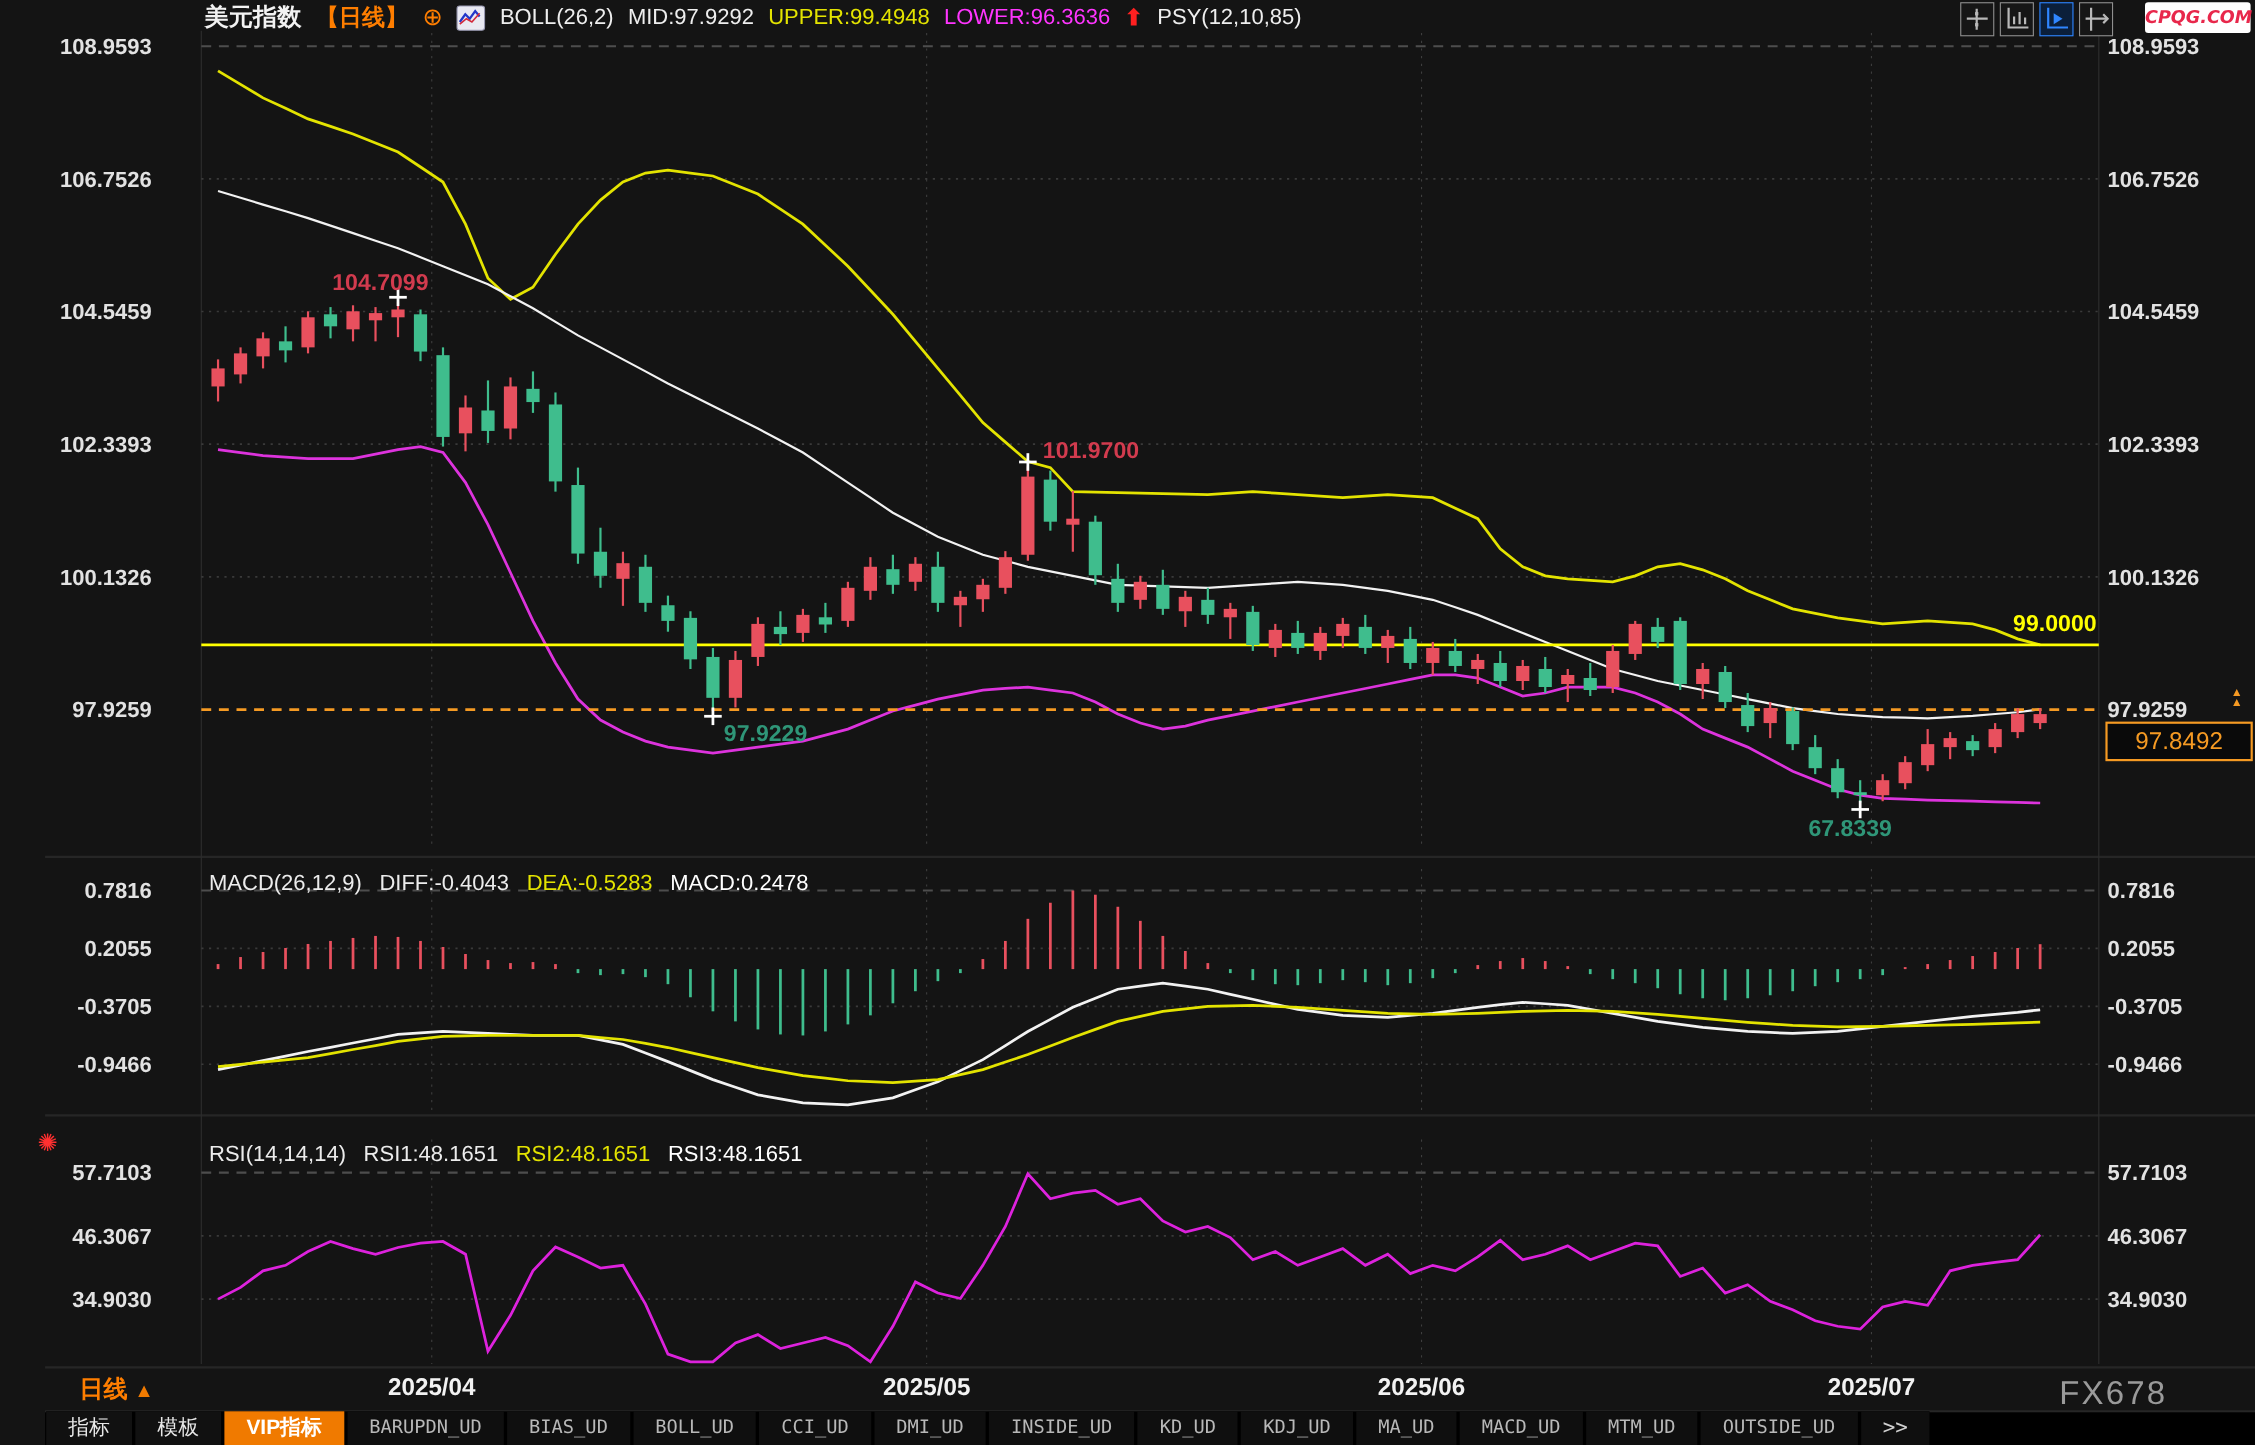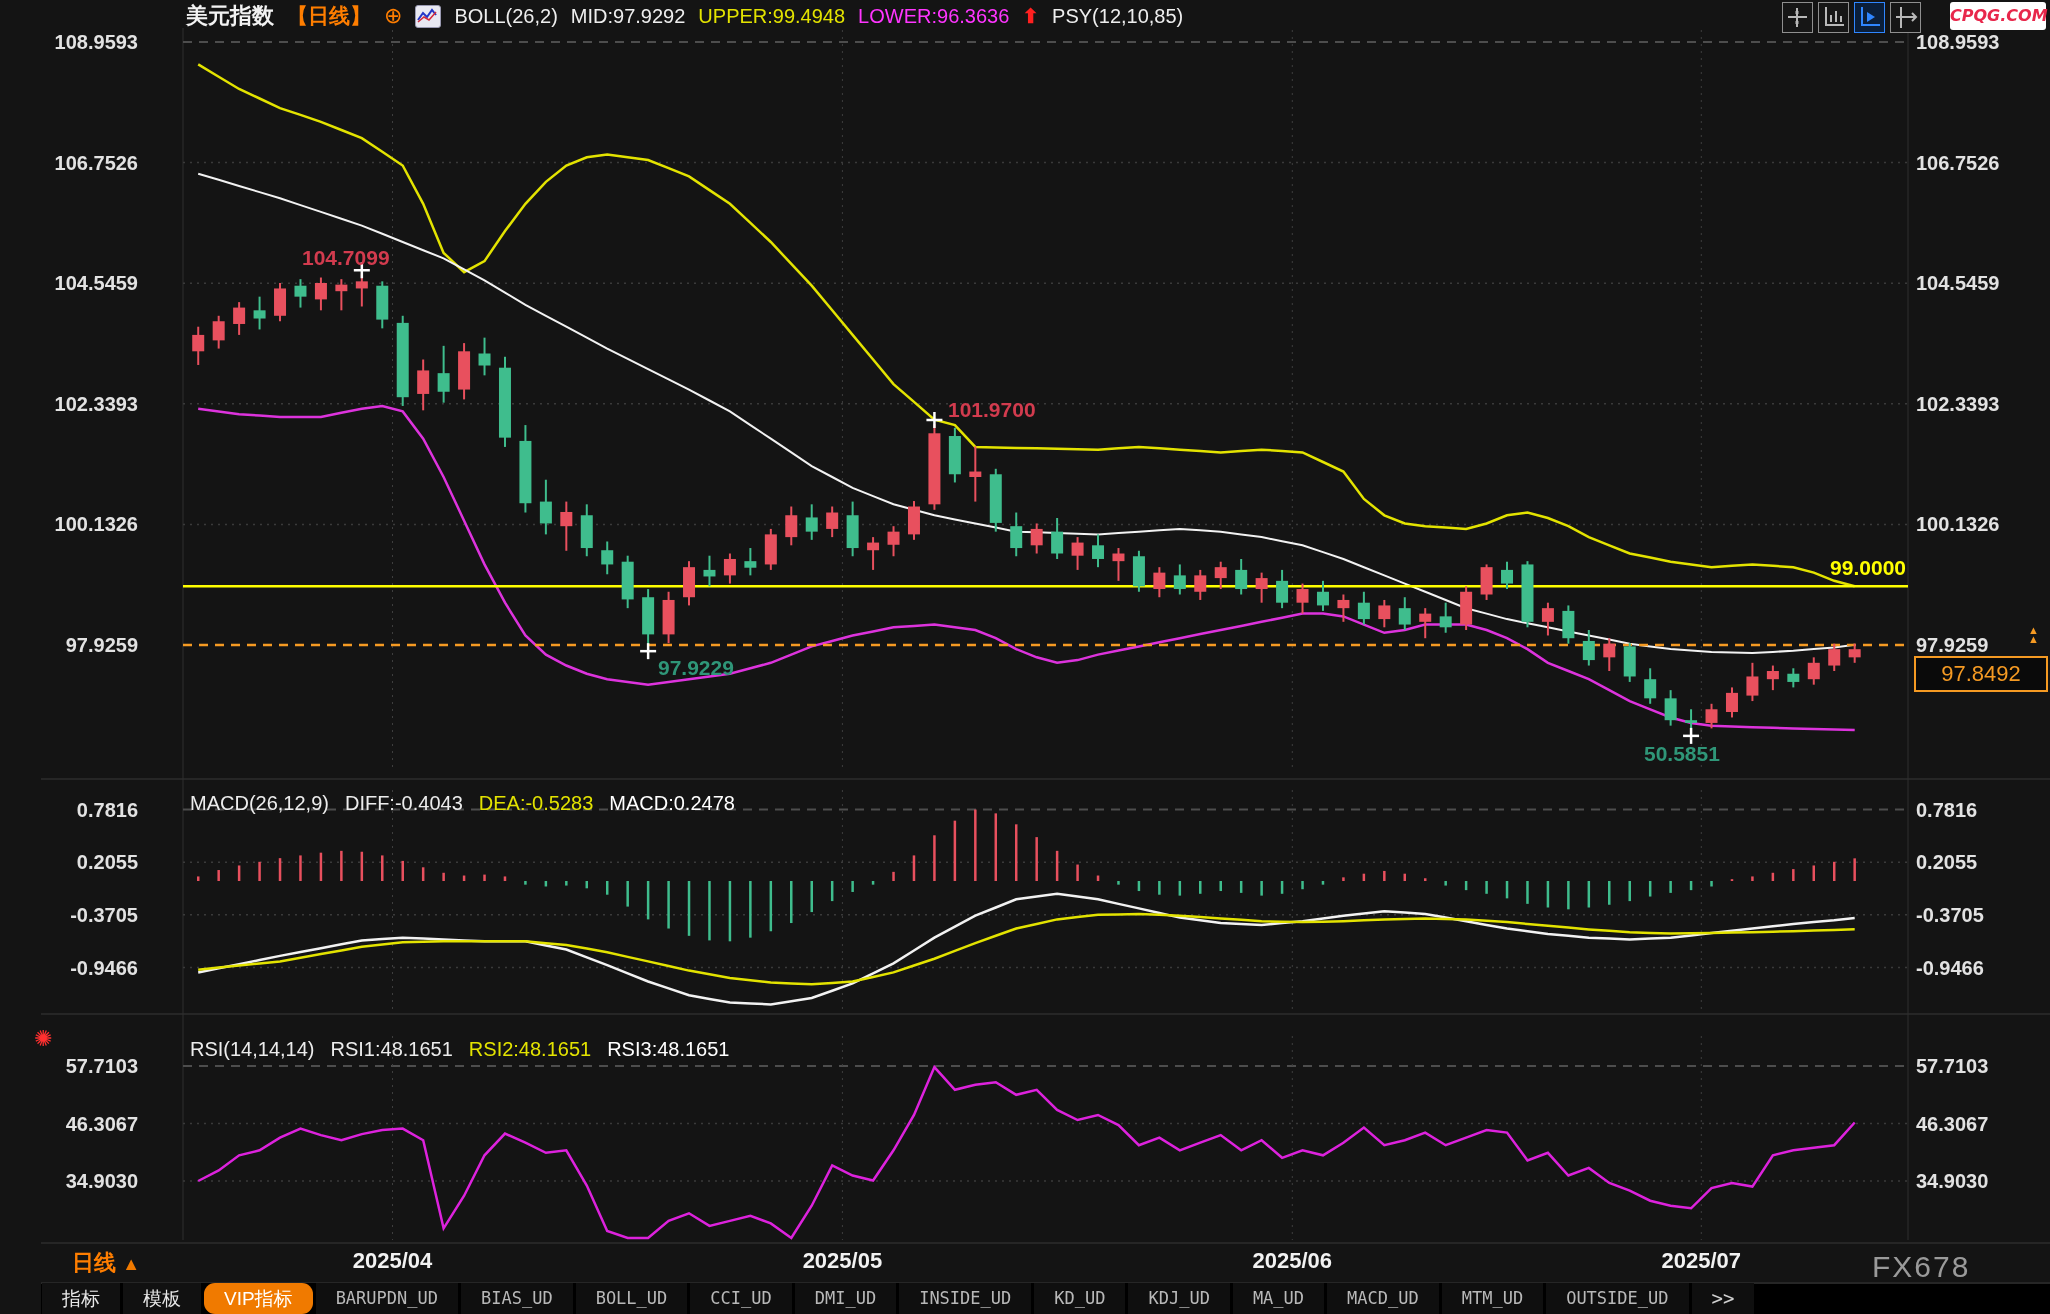--- a/index.html
+++ b/index.html
@@ -55,21 +55,21 @@
   #cur-box{position:absolute;left:1914px;top:656px;width:130px;height:32px;border:2px solid #f59a23;background:#0a0a0a;
            color:#f59a23;font-size:22px;text-align:center;line-height:32px;z-index:5;}
   
   #period{position:absolute;left:72px;top:1248px;color:#ff7e00;font-size:22px;font-weight:bold;z-index:5;cursor:pointer;}
   #period .tri{color:#f07a00;font-size:18px;}
   .date-label{position:absolute;top:1248px;color:#f2f2f2;font-size:22px;font-weight:bold;transform:translateX(-50%);z-index:4;}
   #watermark{position:absolute;left:1872px;top:1250px;color:#9a9a9a;font-size:30px;letter-spacing:2px;z-index:4;}
   #tabbar{position:absolute;left:42px;top:1283px;height:31px;display:flex;gap:3px;z-index:5;background:#000;}
   .tab{height:31px;line-height:31px;padding:0 20px;background:#111;color:#e8e8e8;font-size:19px;white-space:nowrap;cursor:pointer;}
   .tab.code{background:#0f0f0f;color:#b8b8b8;font-family:"DejaVu Sans Mono",monospace;font-size:17px;}
-  .tab.active{background:#f07a00;color:#fff;font-weight:normal;border-radius:11px;}
+  .tab.active{background:#f07a00;color:#fff;font-weight:bold;}
   .tab.more{background:#0f0f0f;color:#d0d0d0;font-family:"DejaVu Sans Mono",monospace;}
   #chart-svg{position:absolute;left:0;top:0;z-index:1;}
 </style>
 </head>
 <body>
 
 <div id="app">
 
 
   <svg id="chart-svg" width="2050" height="1314">
@@ -484,21 +484,21 @@
   <div class="pane-hdr" id="rsi-hdr">
     <span class="w">RSI(14,14,14)</span>
     <span class="w">RSI1:48.1651</span>
     <span class="y">RSI2:48.1651</span>
     <span class="m">RSI3:48.1651</span>
   </div>
 
   <div class="ann red" id="ann-high1">104.7099</div>
   <div class="ann red" id="ann-high2">101.9700</div>
   <div class="ann grn" id="ann-low1">97.9229</div>
-  <div class="ann grn" id="ann-low2">50.5851</div>
+  <div class="ann grn" id="ann-low2">67.8339</div>
   <div id="hline-label">99.0000</div>
   <div id="cur-arrows">▲<br>▲</div>
   <div id="cur-box">97.8492</div>
 
   <div id="period"><span>日线</span> <span class="tri">▲</span></div>
   <div id="watermark">FX678</div>
   <div id="tabbar">
       <div class="tab ">指标</div>
       <div class="tab ">模板</div>
       <div class="tab active">VIP指标</div>

